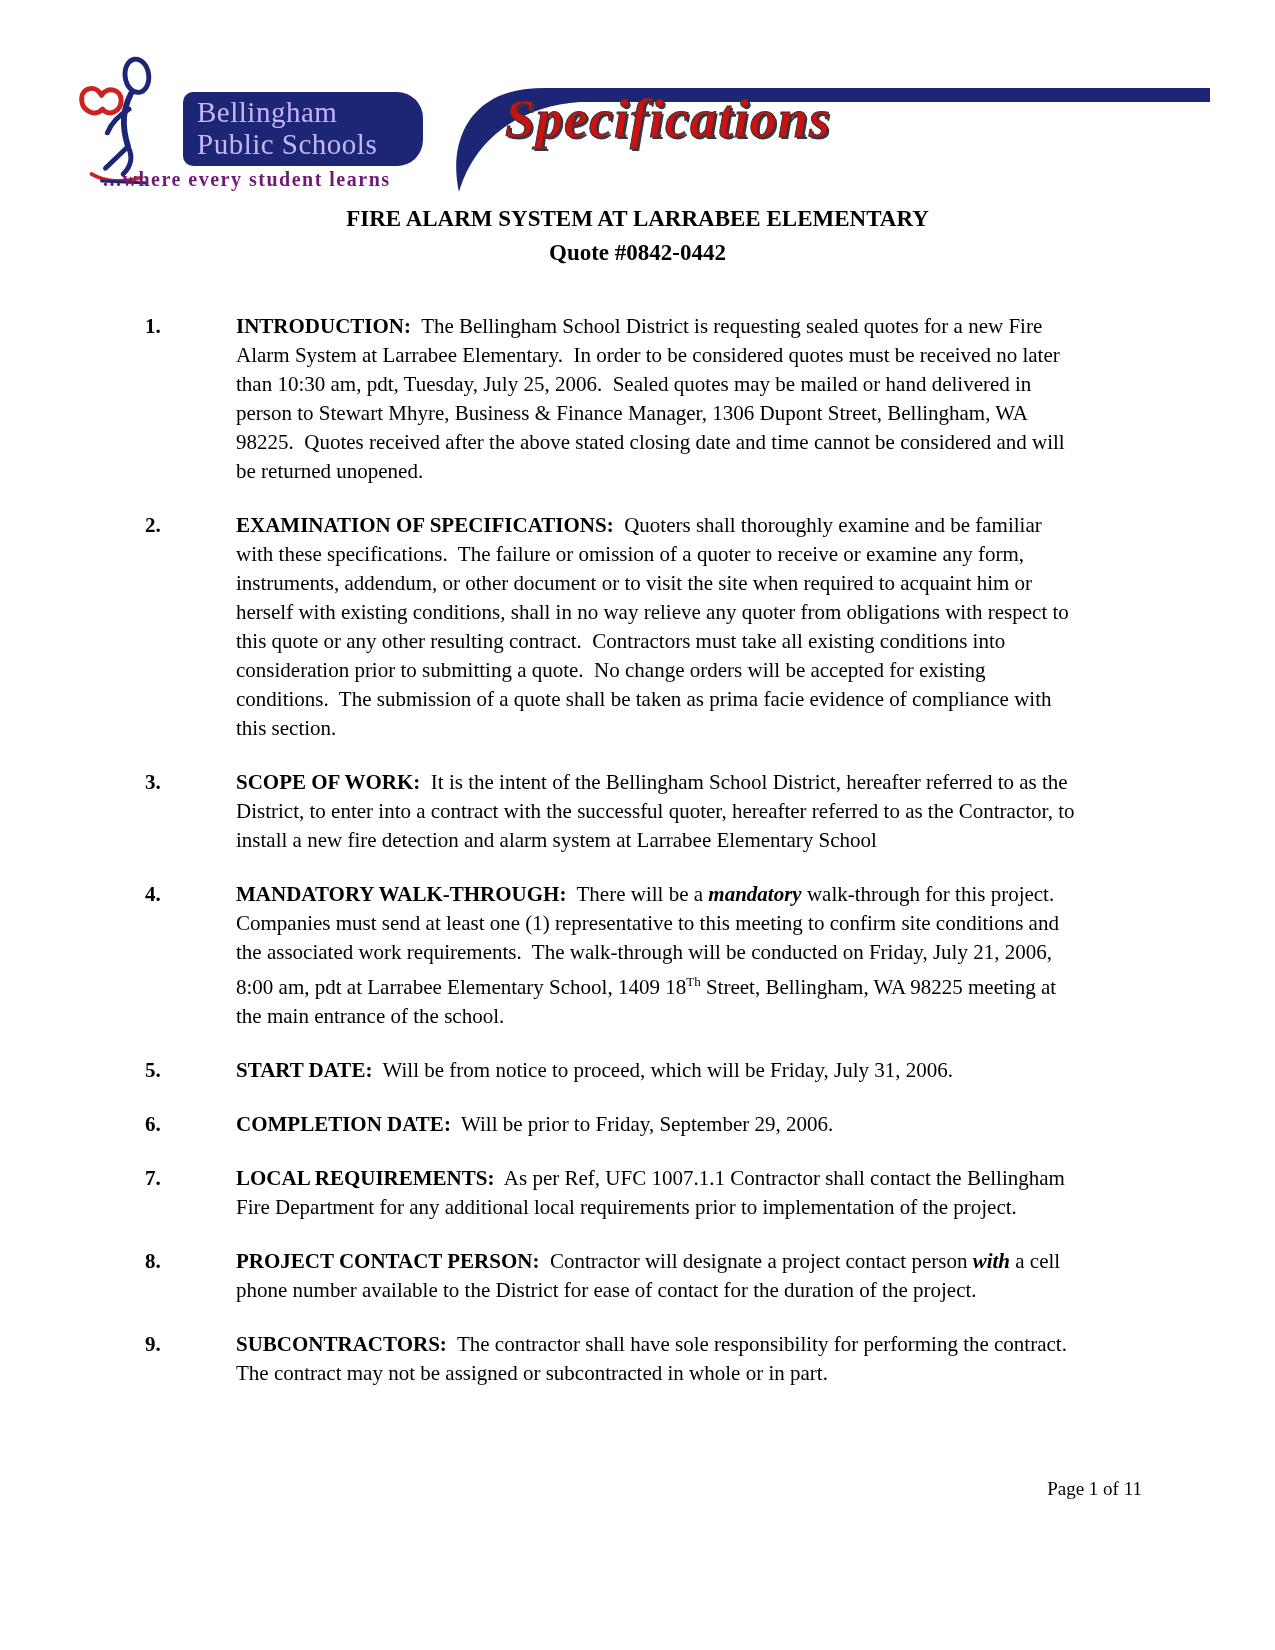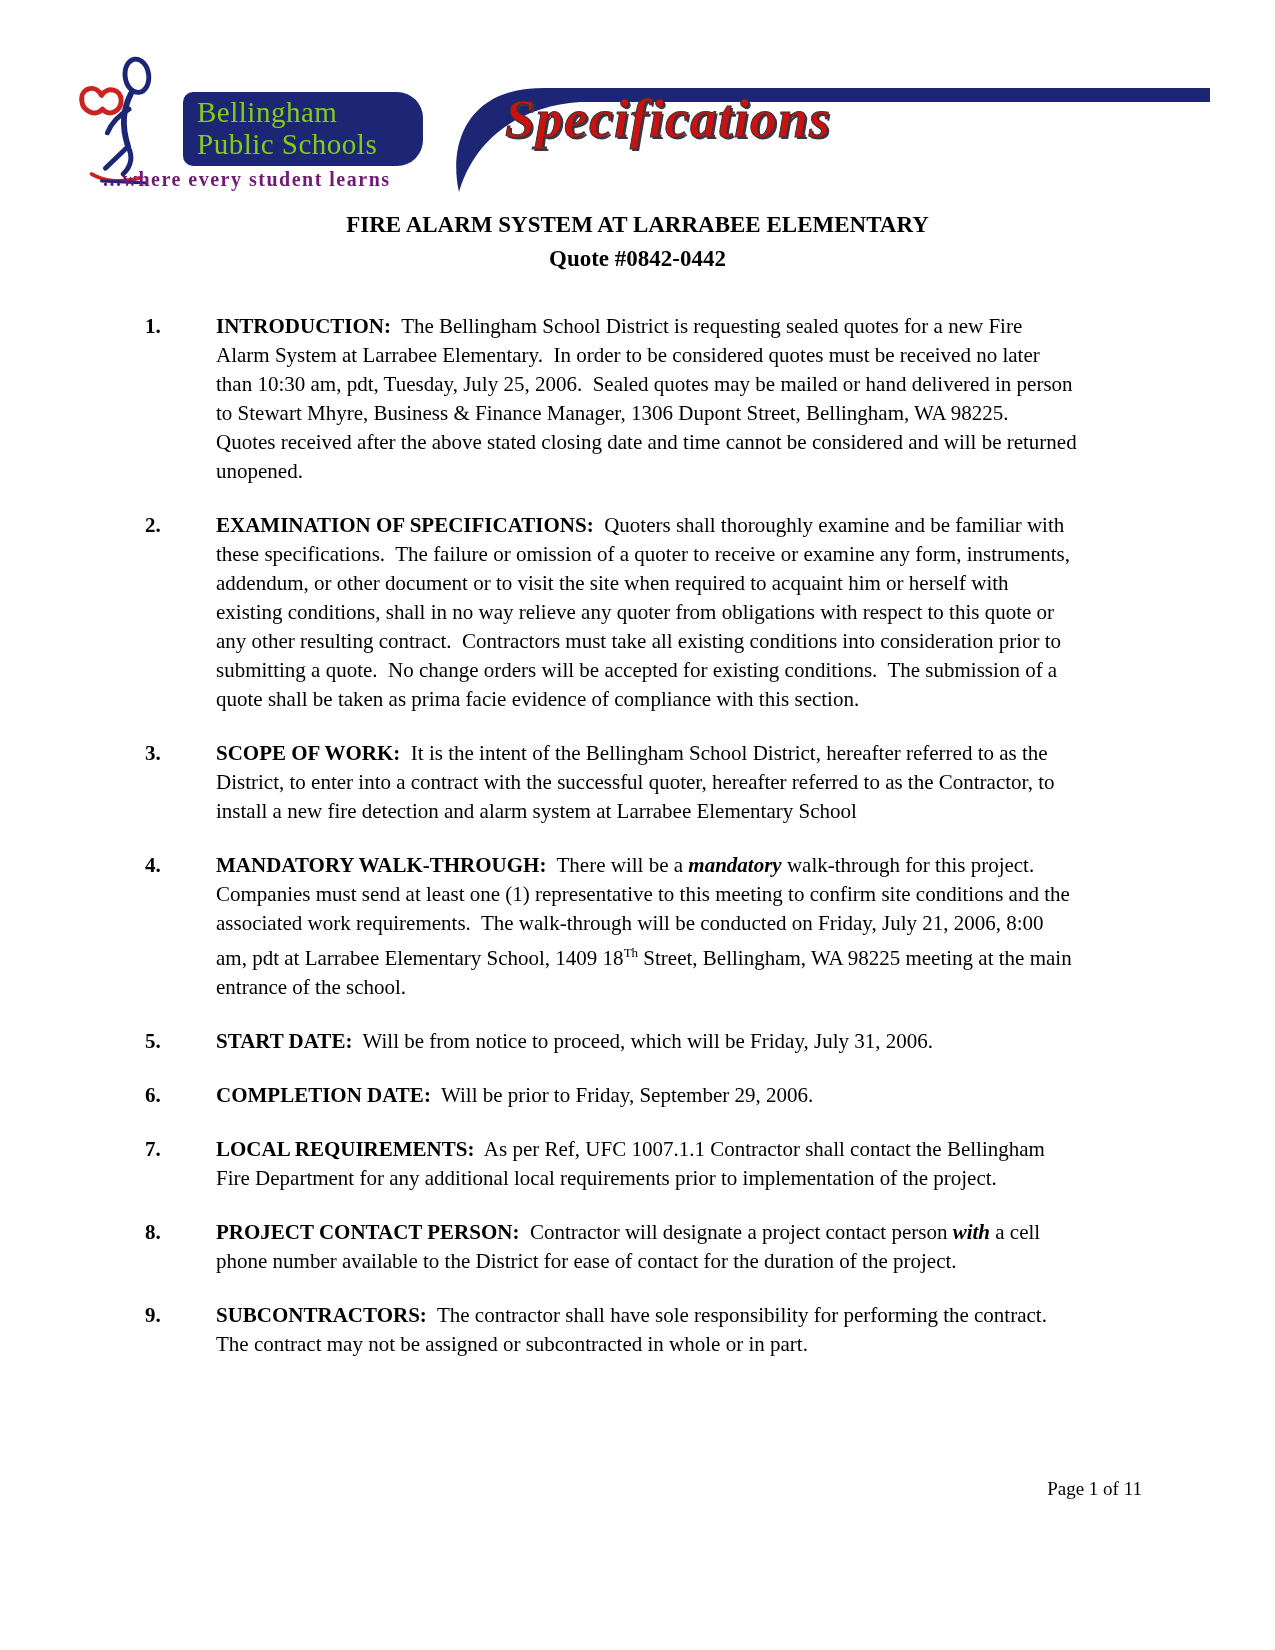--- a/index.html
+++ b/index.html
@@ -19,21 +19,21 @@
     position:absolute;
     left:72px; top:50px;
     width:118px; height:142px;
   }
   .logo-box {
     position:absolute;
     left:183px; top:92px;
     width:240px; height:74px;
     background:#1c2674;
     border-radius:10px 26px 26px 10px;
-    color:#84cc16;
+    color:#c4b5fd;
     padding:4px 0 0 14px;
   }
   .logo-box .l1, .logo-box .l2 {
     font-size:29px;
     line-height:32px;
     letter-spacing:0.5px;
   }
   .tagline {
     position:absolute;
     left:103px; top:168px;
@@ -62,34 +62,33 @@
 
   
   .title-block {
     position:absolute;
     top:202px; left:0;
     width:100%;
     text-align:center;
     font-weight:bold;
     font-size:23px;
     line-height:34px;
-    margin-top:6px;
   }
 
   
   .items {
     position:absolute;
     top:312px; left:145px;
     width:932px;
     font-size:21px;
     line-height:29px;
   }
   .item { display:flex; margin-bottom:25px; }
   .item-num { width:71px; flex-shrink:0; font-weight:bold; }
-  .item-body { flex:1; white-space:pre-wrap; }
+  .item-body { flex:1; white-space:pre-wrap;margin-left:20px; }
   .item-heading { font-weight:bold; }
   .bi { font-weight:bold; font-style:italic; }
   .item-body sup { font-size:0.62em; }
 
   
   .footer {
     position:absolute;
     top:1478px; right:133px;
     font-size:19px;
   }

